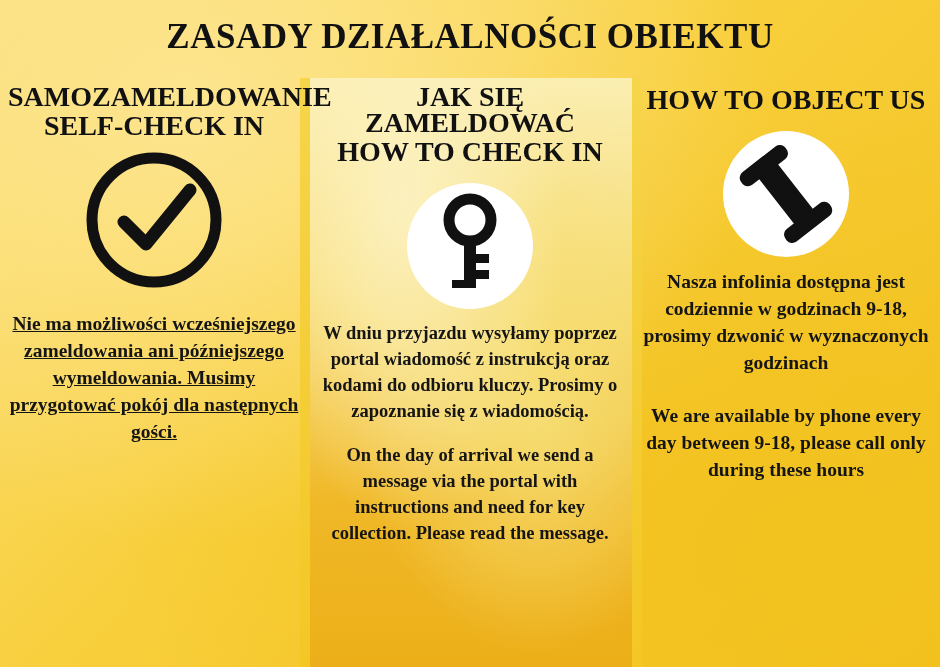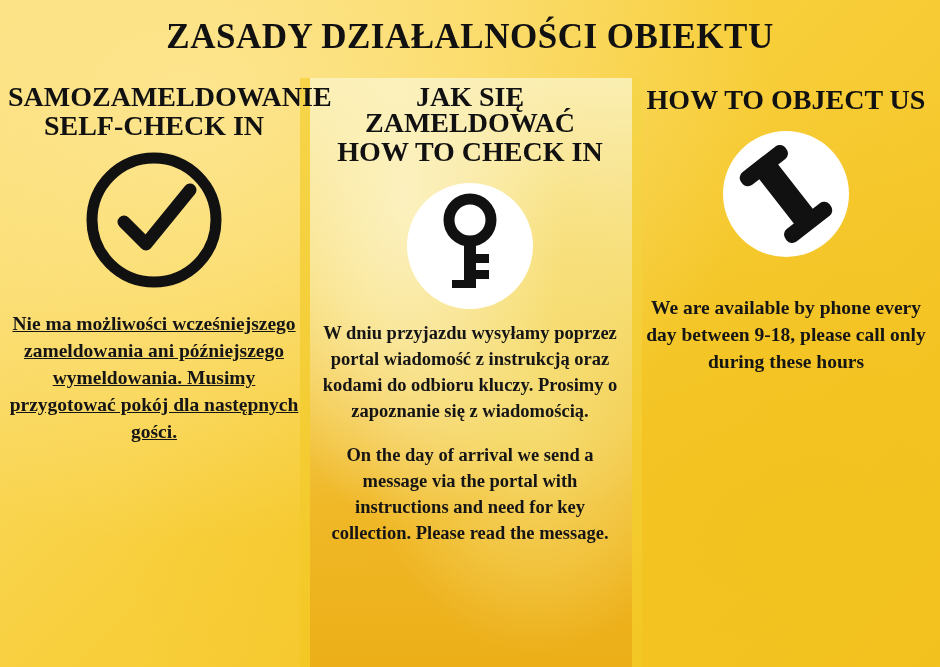--- a/index.html
+++ b/index.html
@@ -198,17 +198,18 @@
         <div class="circle-icon">
           <svg width="108" height="108" viewBox="0 0 108 108" aria-hidden="true">
             <g transform="rotate(-38 54 54)">
               <rect x="42" y="14" width="24" height="80" rx="10" fill="#111"></rect>
               <rect x="26" y="10" width="56" height="16" rx="7" fill="#111"></rect>
               <rect x="26" y="82" width="56" height="16" rx="7" fill="#111"></rect>
             </g>
           </svg>
         </div>
       </div>
+      <div class="body-pl">Nasza infolinia dostępna jest codziennie w godzinach 9-18, prosimy dzwonić w wyznaczonych godzinach</div>
       <div class="body-en">We are available by phone every day between 9-18, please call only during these hours</div>
     </div>
 
   </div>
 </div>
 
 </body></html>

